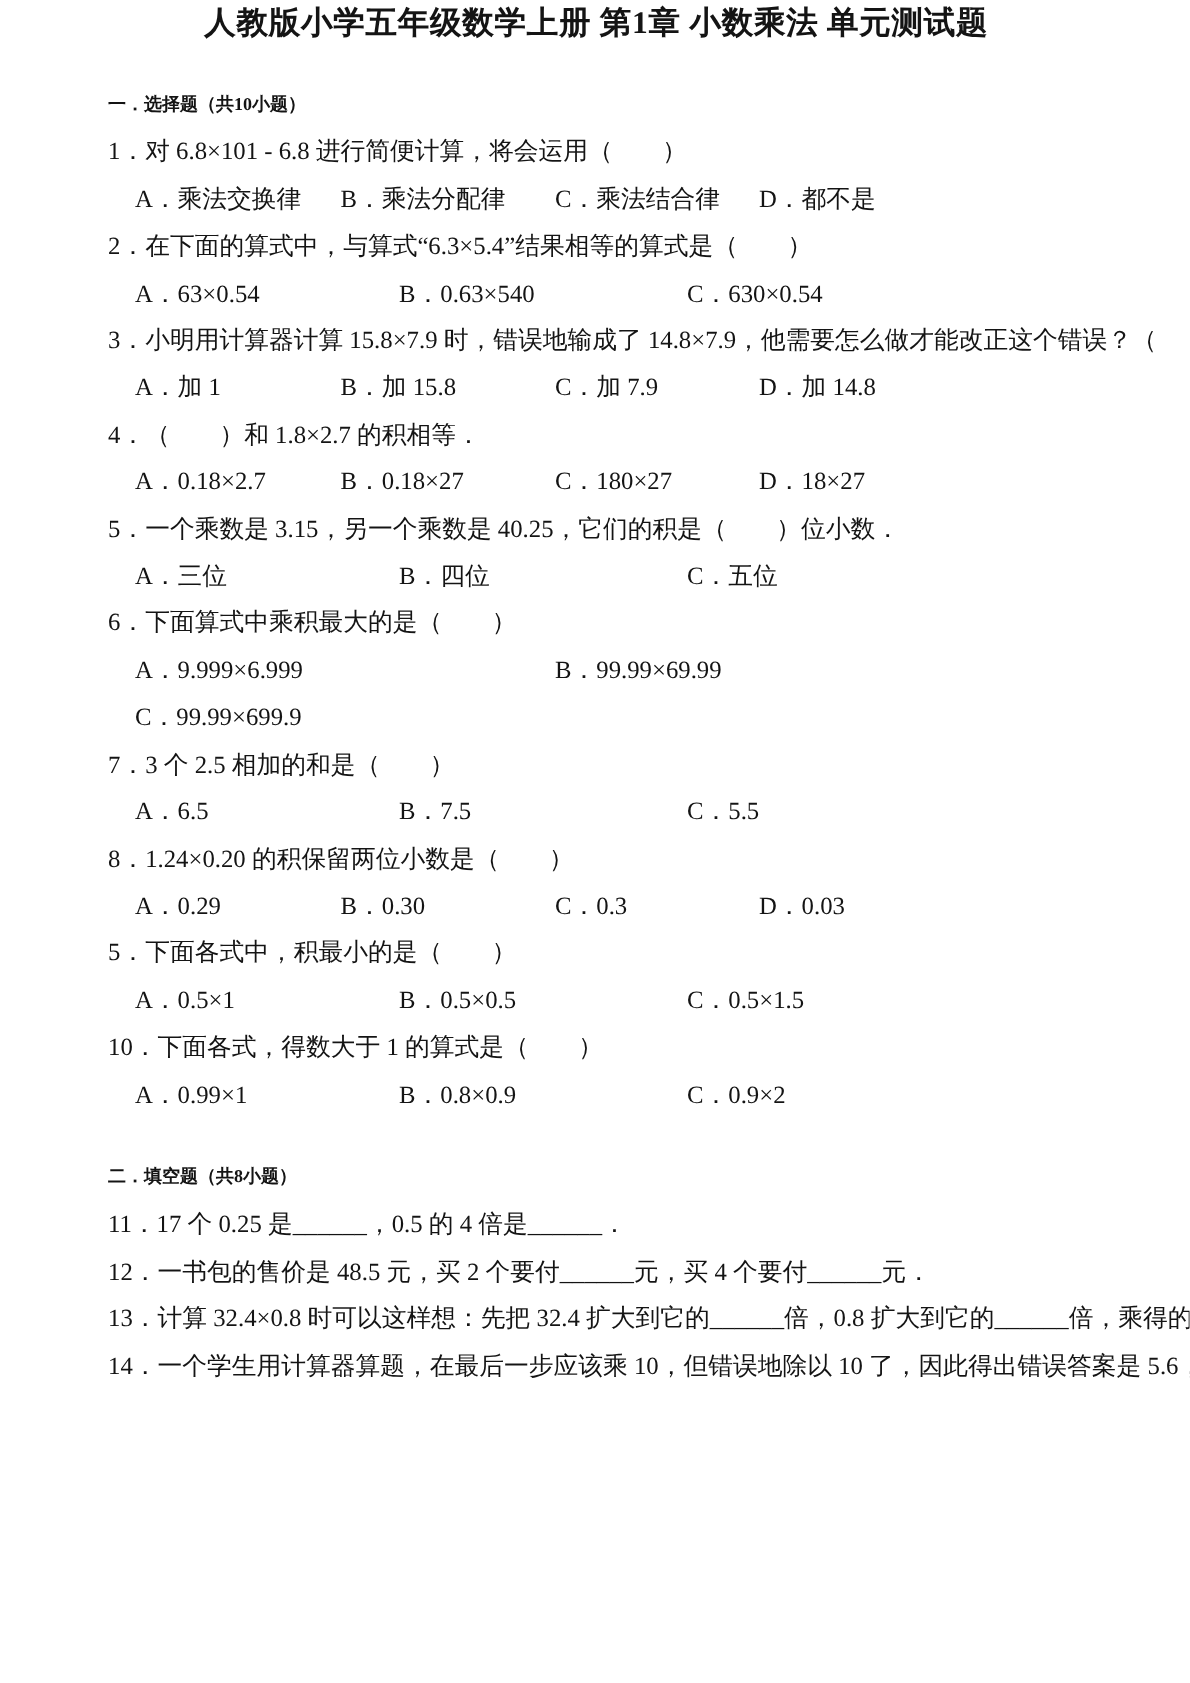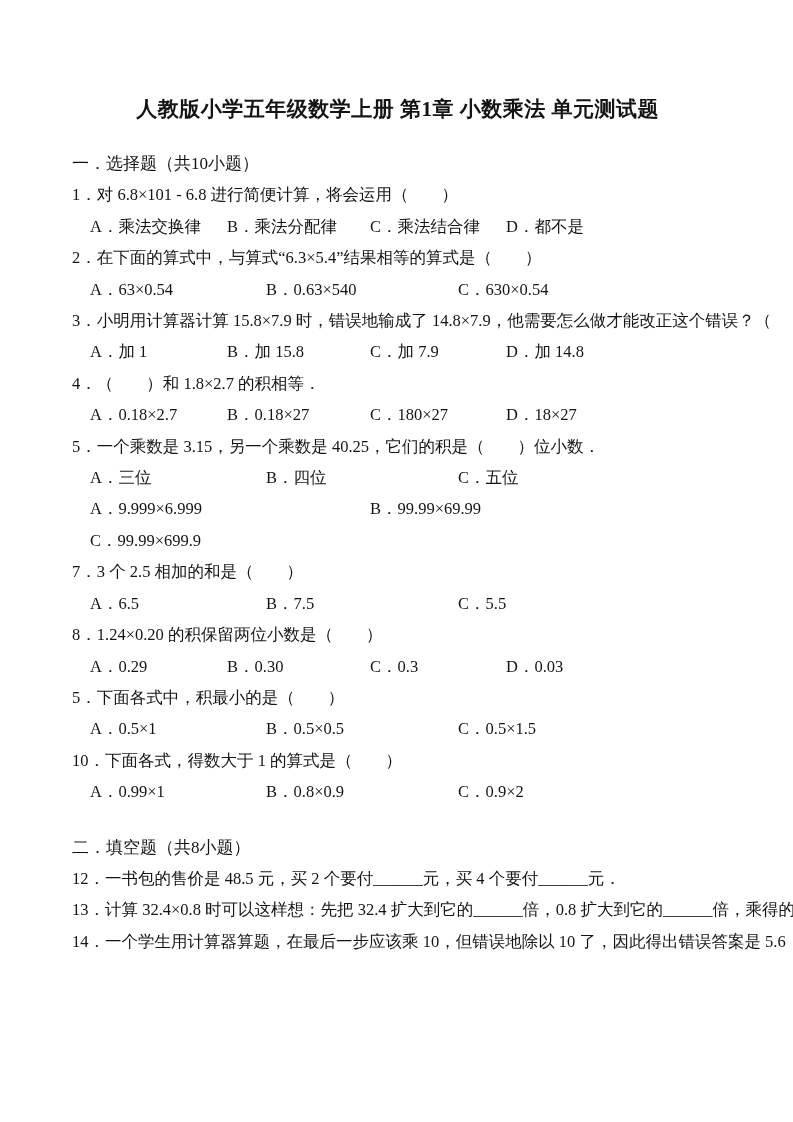--- a/index.html
+++ b/index.html
@@ -15,33 +15,32 @@
     color: #141414;
   }
   .page {
     box-sizing: border-box;
     width: 793px;
     height: 1122px;
     padding: 0 70px 0 72px;
     background: #ffffff;
   }
   .doc-title {
-    margin-top: 94px;
     margin-bottom: 16px;
     font-size: 21px;
     line-height: 30px;
     font-weight: bold;
     text-align: center;
     white-space: nowrap;
     letter-spacing: 0.5px;
   }
   .sec-heading {
-    font-size: 17px;
+    font-size: 12px;
     line-height: 31.4px;
-    font-weight: normal;
+    font-weight: bold;
     white-space: nowrap;
     margin-top: 24px;
   }
   .line {
     font-size: 16.5px;
     line-height: 31.4px;
     white-space: nowrap;
     font-family: Liberation Serif, serif;
   }
   .cont {
@@ -88,20 +87,21 @@
   <div class="line">4．（　　）和 1.8×2.7 的积相等．</div>
   <div class="line opt-row cols4">
     <span class="opt">A．0.18×2.7</span><span class="opt">B．0.18×27</span><span class="opt">C．180×27</span><span class="opt">D．18×27</span>
   </div>
 
   <div class="line">5．一个乘数是 3.15，另一个乘数是 40.25，它们的积是（　　）位小数．</div>
   <div class="line opt-row cols3">
     <span class="opt">A．三位</span><span class="opt">B．四位</span><span class="opt">C．五位</span>
   </div>
 
+  <div class="line">6．下面算式中乘积最大的是（　　）</div>
   <div class="line opt-row cols2w">
     <span class="opt">A．9.999×6.999</span><span class="opt">B．99.99×69.99</span>
   </div>
   <div class="line opt-row">
     <span class="opt">C．99.99×699.9</span>
   </div>
 
   <div class="line">7．3 个 2.5 相加的和是（　　）</div>
   <div class="line opt-row cols3">
     <span class="opt">A．6.5</span><span class="opt">B．7.5</span><span class="opt">C．5.5</span>
@@ -117,17 +117,18 @@
     <span class="opt">A．0.5×1</span><span class="opt">B．0.5×0.5</span><span class="opt">C．0.5×1.5</span>
   </div>
 
   <div class="line">10．下面各式，得数大于 1 的算式是（　　）</div>
   <div class="line opt-row cols3">
     <span class="opt">A．0.99×1</span><span class="opt">B．0.8×0.9</span><span class="opt">C．0.9×2</span>
   </div>
 
   <div class="sec-heading">二．填空题（共8小题）</div>
 
+  <div class="line">11．17 个 0.25 是______，0.5 的 4 倍是______．</div>
   <div class="line">12．一书包的售价是 48.5 元，买 2 个要付______元，买 4 个要付______元．</div>
   <div class="line">13．计算 32.4×0.8 时可以这样想：先把 32.4 扩大到它的______倍，0.8 扩大到它的______倍，乘得的积</div>
   <div class="line">14．一个学生用计算器算题，在最后一步应该乘 10，但错误地除以 10 了，因此得出错误答案是 5.6，正确</div>
 
 </div>
 
 </body></html>

